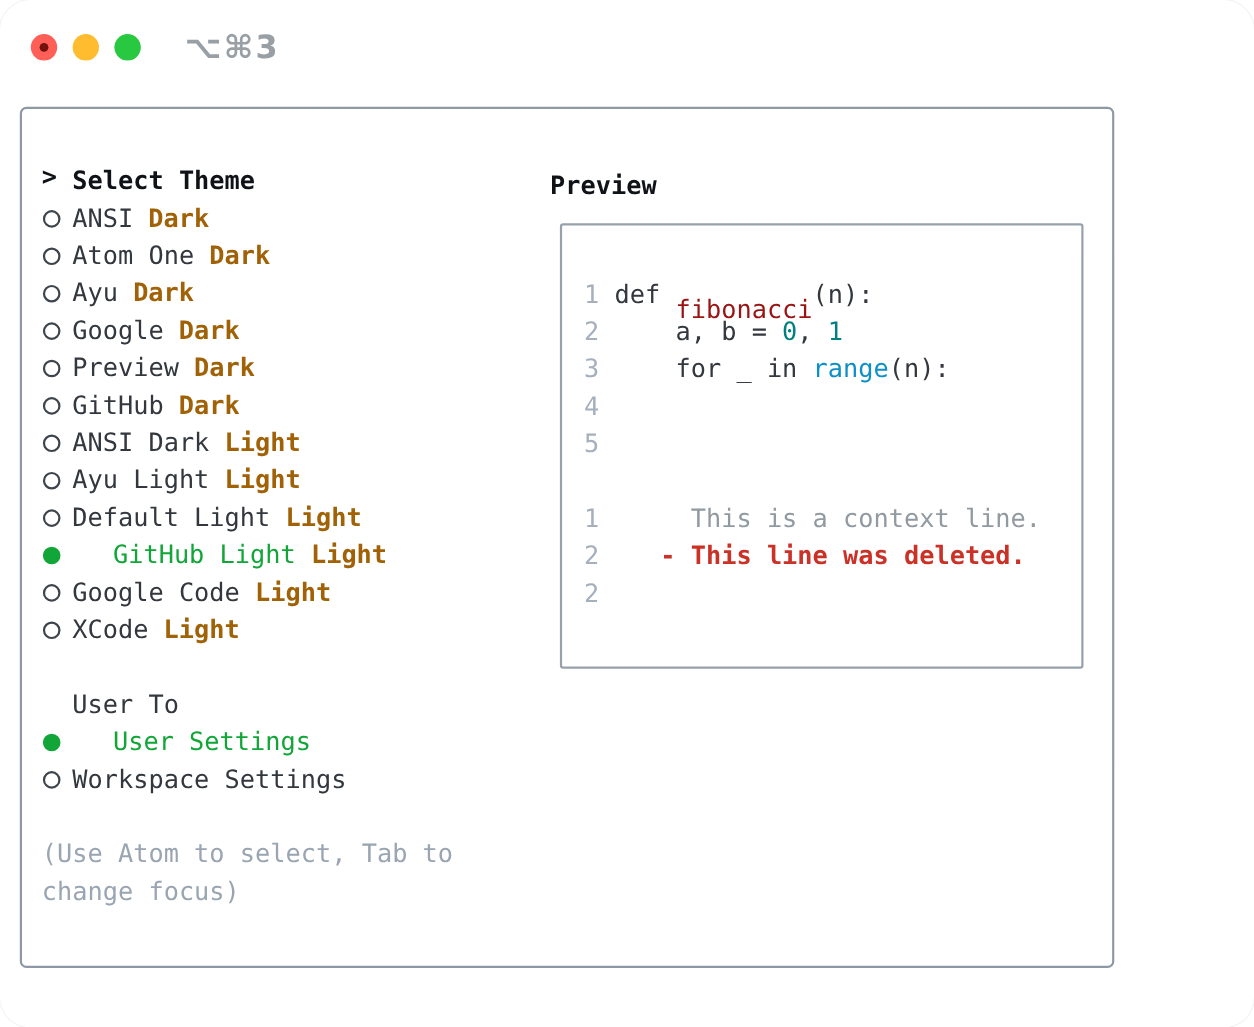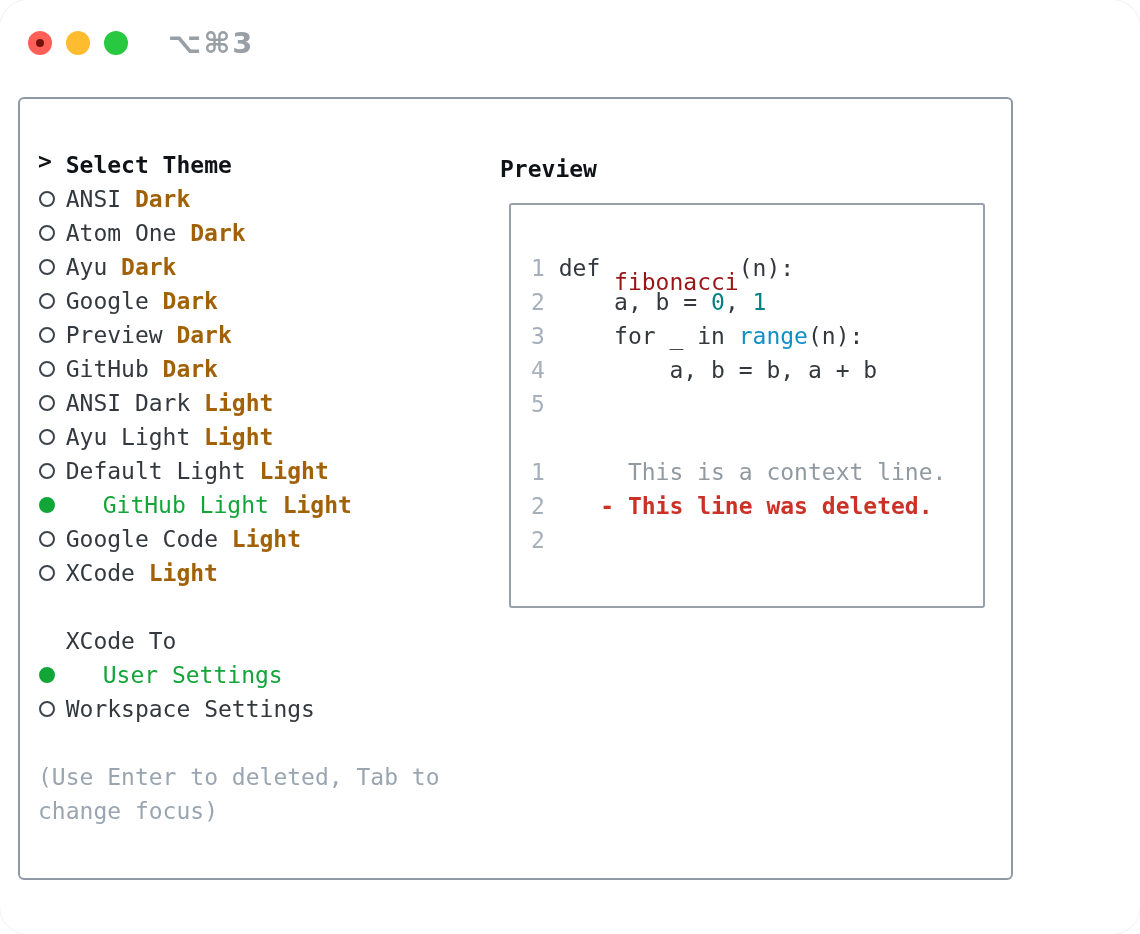--- a/index.html
+++ b/index.html
@@ -73,39 +73,39 @@
           <div class="row opt"><span class="mk"></span><span class="lbl">ANSI Dark</span><span class="variant">Light</span></div>
           <div class="row opt"><span class="mk"></span><span class="lbl">Ayu Light</span><span class="variant">Light</span></div>
           <div class="row opt"><span class="mk"></span><span class="lbl">Default Light</span><span class="variant">Light</span></div>
           <div class="row opt selected"><span class="mk"></span><span class="lbl">GitHub Light</span><span class="variant">Light</span></div>
           <div class="row opt"><span class="mk"></span><span class="lbl">Google Code</span><span class="variant">Light</span></div>
           <div class="row opt"><span class="mk"></span><span class="lbl">XCode</span><span class="variant">Light</span></div>
         </div>
       <div class="blank"></div>
       <div class="row">
         <span class="mk"></span>
-        <span>XCode To</span>
+        <span>User To</span>
       </div>
       <div id="apply-list">
           <div class="row opt selected"><span class="mk"></span><span class="lbl">User Settings</span></div>
           <div class="row opt"><span class="mk"></span><span class="lbl">Workspace Settings</span></div>
         </div>
       <div class="blank"></div>
-      <div class="row hint">(Use Enter to deleted, Tab to</div>
+      <div class="row hint">(Use Atom to select, Tab to</div>
       <div class="row hint">change focus)</div>
     </div>
 
     <div class="right-col">
       <div class="row hdr">Preview</div>
       <div class="preview-box">
         <div id="code-lines">
             <div class="row"><span class="cgut">1</span><span class="t-plain">def </span><span class="t-fname">fibonacci</span><span class="t-plain">(n):</span></div>
             <div class="row"><span class="cgut">2</span><span class="t-plain">    a, b = </span><span class="t-number">0</span><span class="t-plain">, </span><span class="t-number">1</span></div>
             <div class="row"><span class="cgut">3</span><span class="t-plain">    for _ in </span><span class="t-builtin">range</span><span class="t-plain">(n):</span></div>
-            <div class="row"><span class="cgut">4</span><span class="t-plain">        a, b = b, a + b</span></div>
+            <div class="row"><span class="cgut">4</span></div>
             <div class="row"><span class="cgut">5</span></div>
           </div>
         <div class="blank"></div>
         <div id="diff-lines">
             <div class="row"><span class="cgut">1</span><span class="d-context">     This is a context line.</span></div>
             <div class="row"><span class="cgut">2</span><span class="d-deleted">   - This line was deleted.</span></div>
             <div class="row"><span class="cgut">2</span></div>
           </div>
       </div>
     </div>

